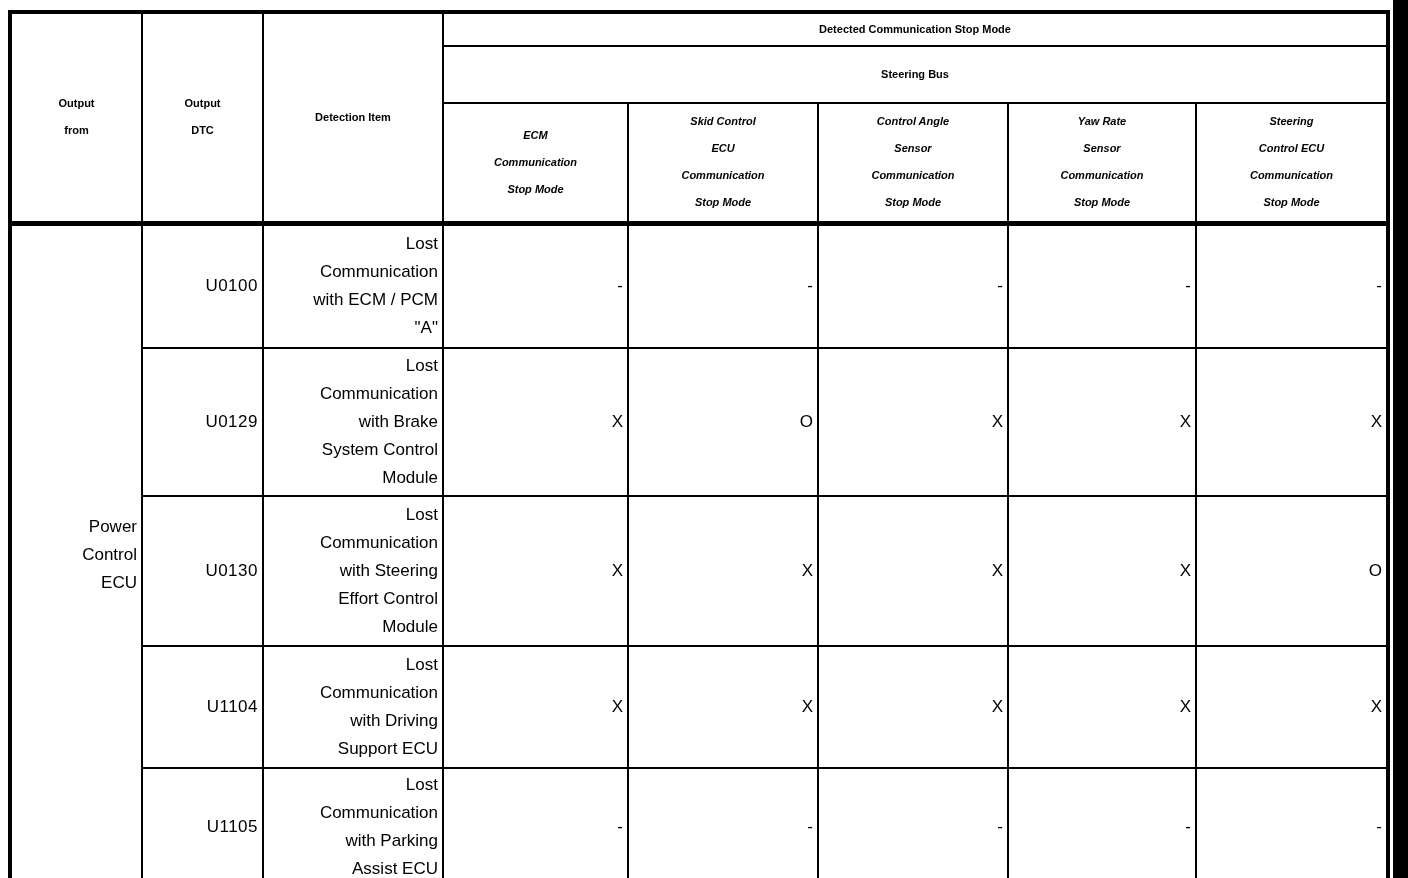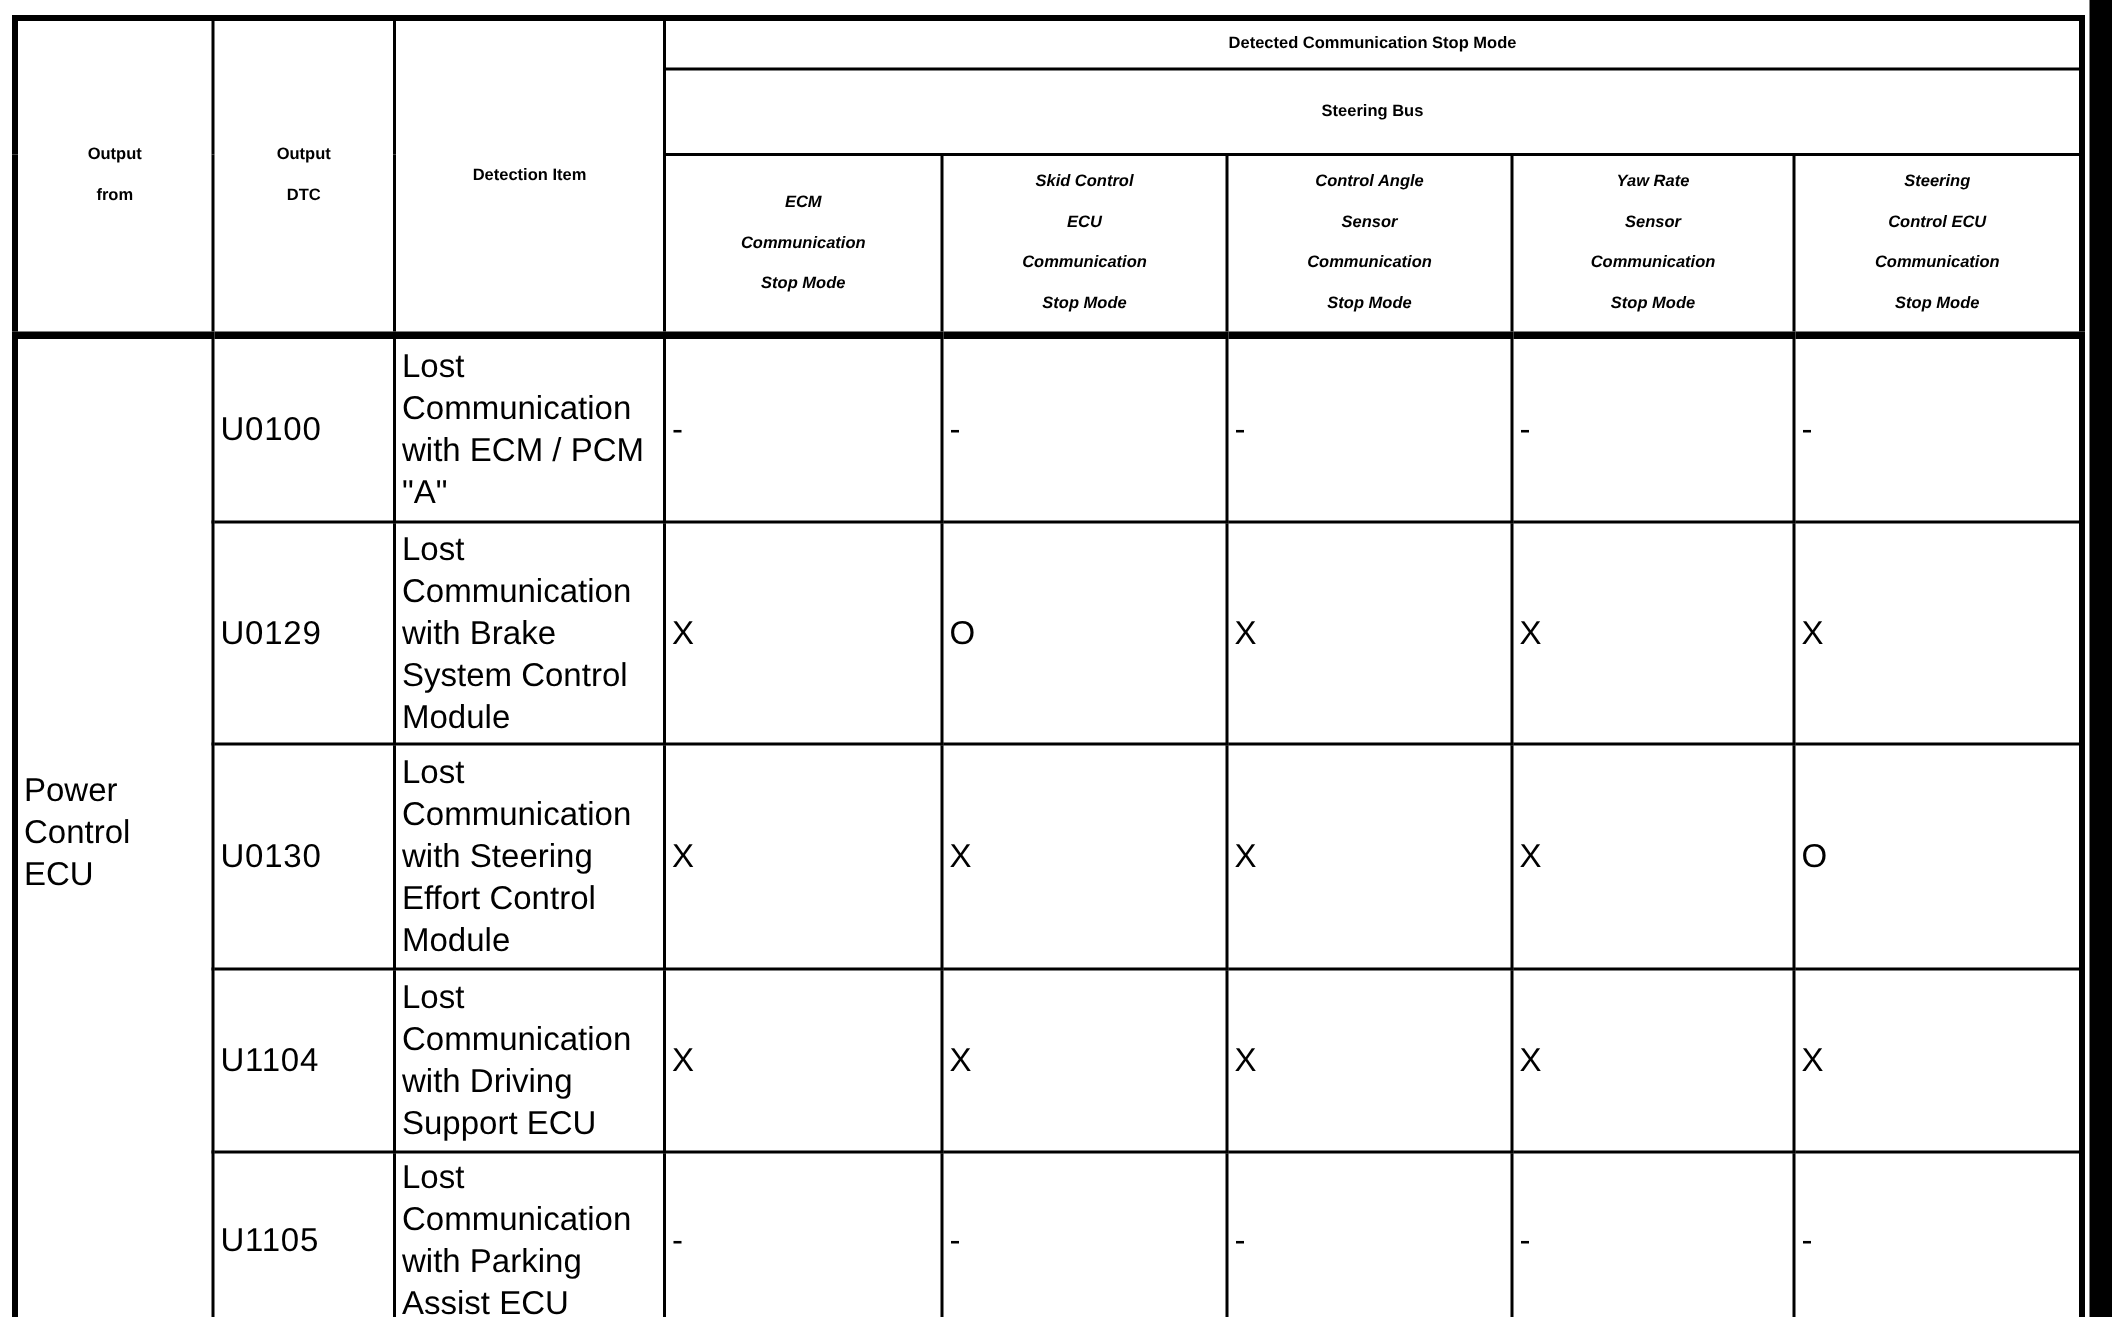--- a/index.html
+++ b/index.html
@@ -32,23 +32,23 @@
   table.dtc thead tr.h3 th { border-bottom-width: 5px; }
 
   table.dtc th {
     font-weight: bold;
     font-size: 11px;
     line-height: 27px;
     text-align: center;
     vertical-align: middle;
   }
   table.dtc td {
-    font-size: 22px;
+    font-size: 17px;
     line-height: 28px;
-    text-align: left;
+    text-align: right;
     vertical-align: middle;
   }
   td.detection {
     text-align: left;
     padding: 6px 8px;
     vertical-align: middle;
   }
   td.dtc-code { letter-spacing: 0.5px; }
   td.mark { font-size: 17px; }
 

